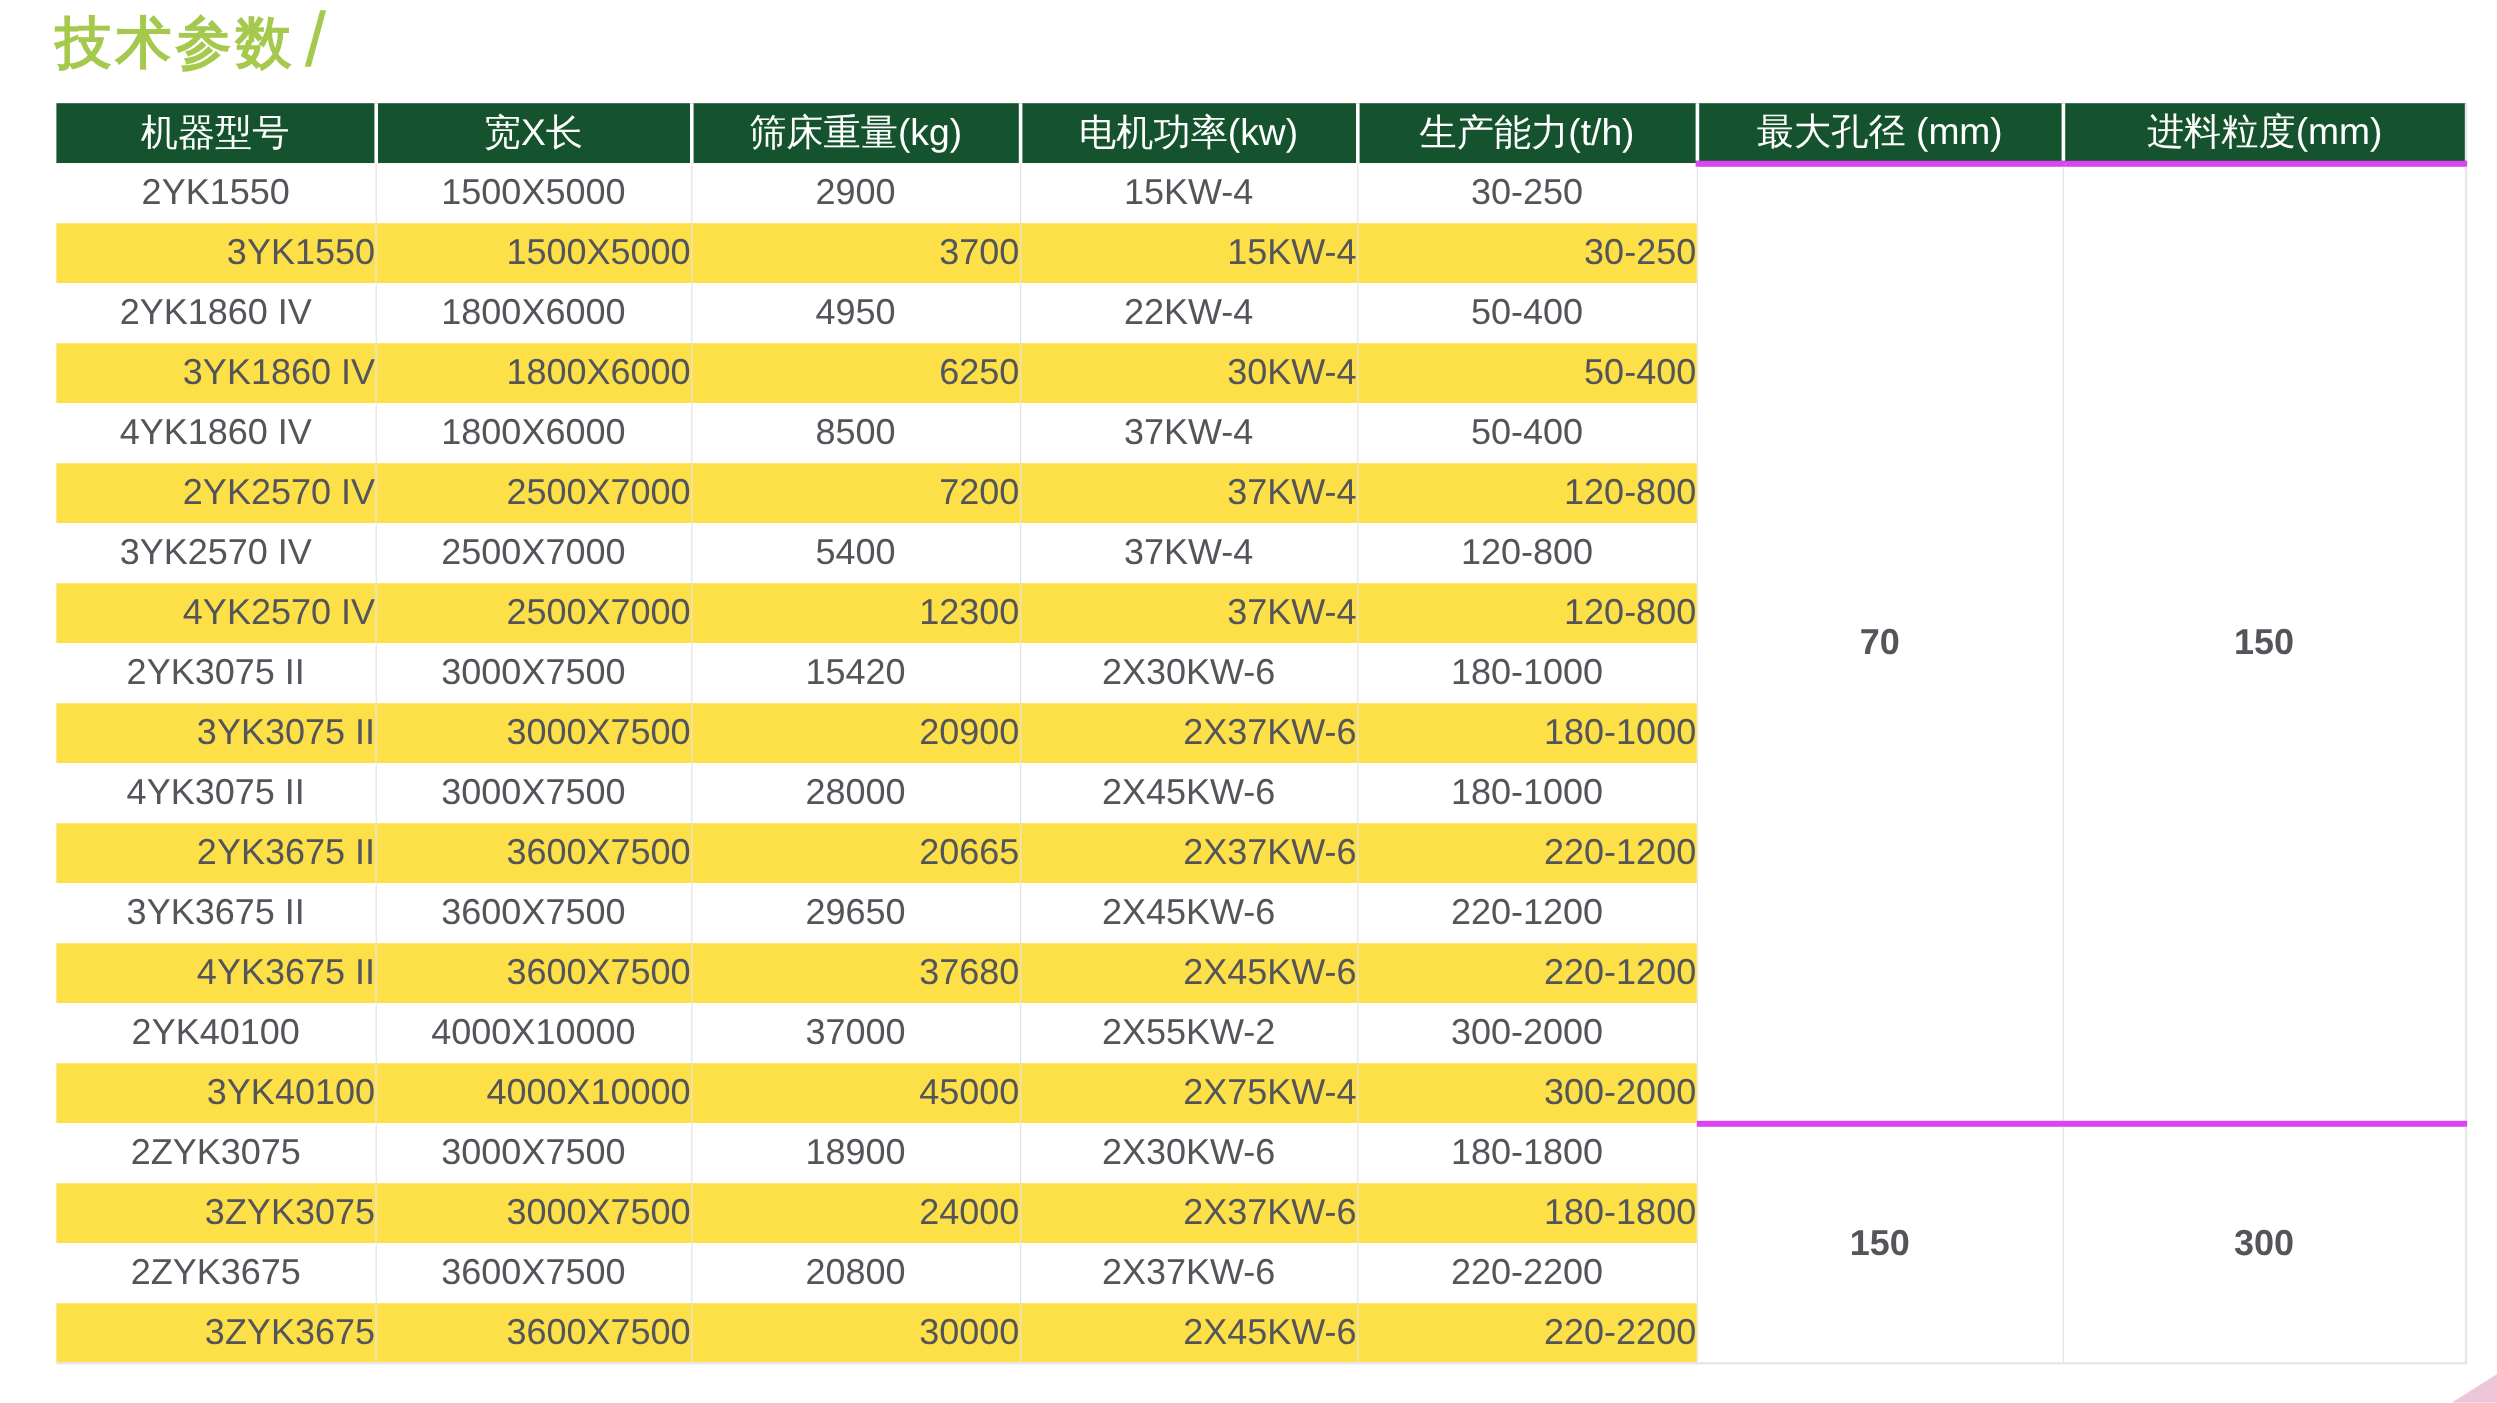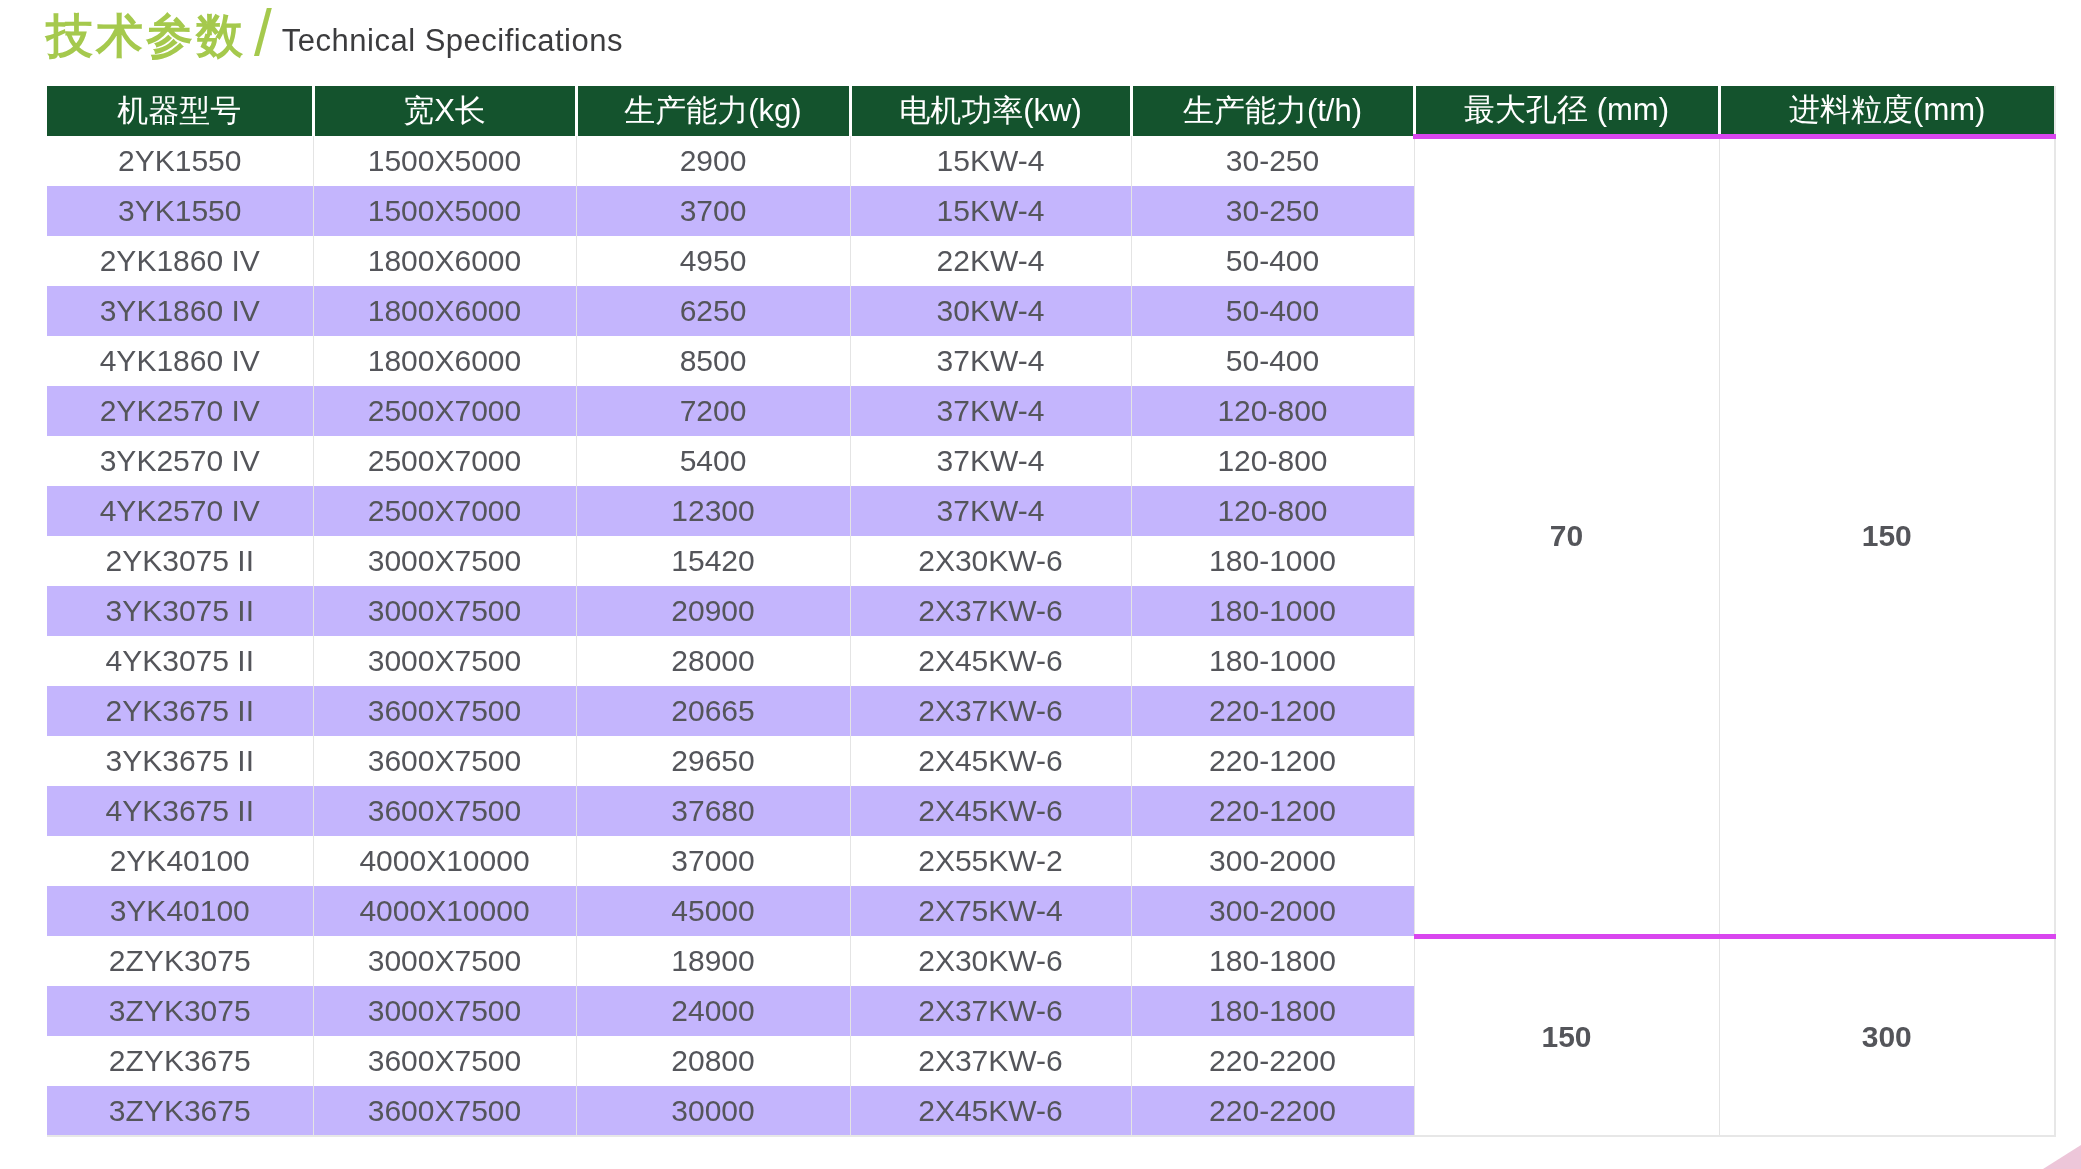--- a/index.html
+++ b/index.html
@@ -75,21 +75,21 @@
   tbody td {
     height: 50px;
     padding: 0;
     text-align: center;
     vertical-align: middle;
     font-size: 30px;
     color: #54555a;
     background: #ffffff;
     border-right: 1px solid #e4e4e4;
   }
-  tbody tr.stripe td { background: #c4b5fd; }
+  tbody tr.stripe td { background: #fde047; text-align: right; }
   tbody td.merged {
     background: #ffffff !important;
     border-top: 5px solid #d946ef;
     border-left: 1px solid #e4e4e4;
     font-weight: bold;
   }
 
   
   .corner-mark {
     position: absolute;
@@ -100,38 +100,37 @@
     border-bottom: 24px solid #edc6d9;
     border-left: 38px solid transparent;
   }
 </style>
 </head>
 <body>
 
 <div class="page-title">
   <span class="title-zh">技术参数</span>
   <span class="title-slash">/</span>
-  <span class="title-en">Technical Specifications</span>
 </div>
 
 <table class="spec-table">
   <colgroup>
     <col style="width:266px">
     <col style="width:263px">
     <col style="width:274px">
     <col style="width:281px">
     <col style="width:283px">
     <col style="width:305px">
     <col style="width:336px">
   </colgroup>
   <thead>
     <tr id="header-row">
         <th>机器型号</th>
         <th>宽X长</th>
-        <th>生产能力(kg)</th>
+        <th>筛床重量(kg)</th>
         <th>电机功率(kw)</th>
         <th>生产能力(t/h)</th>
         <th>最大孔径 (mm)</th>
         <th>进料粒度(mm)</th>
       </tr>
   </thead>
   <tbody id="table-body">
       <tr>
         <td>2YK1550</td>
         <td>1500X5000</td>

